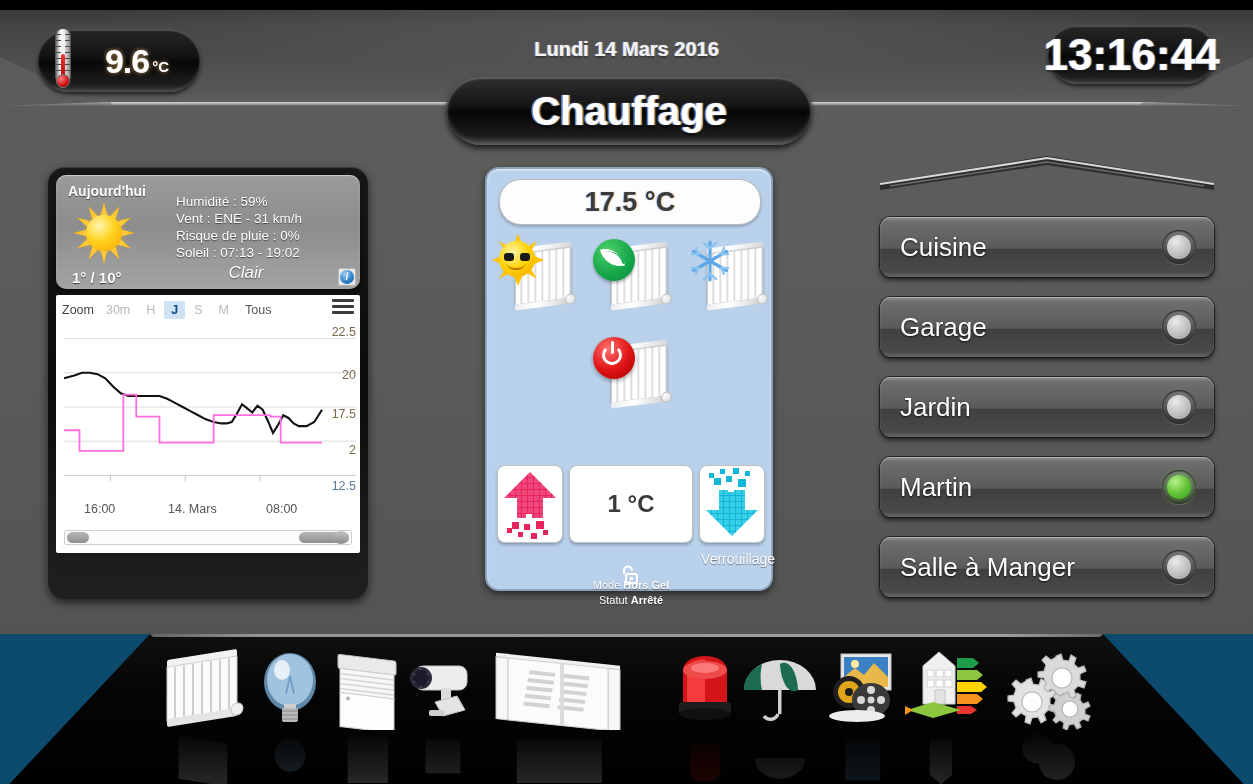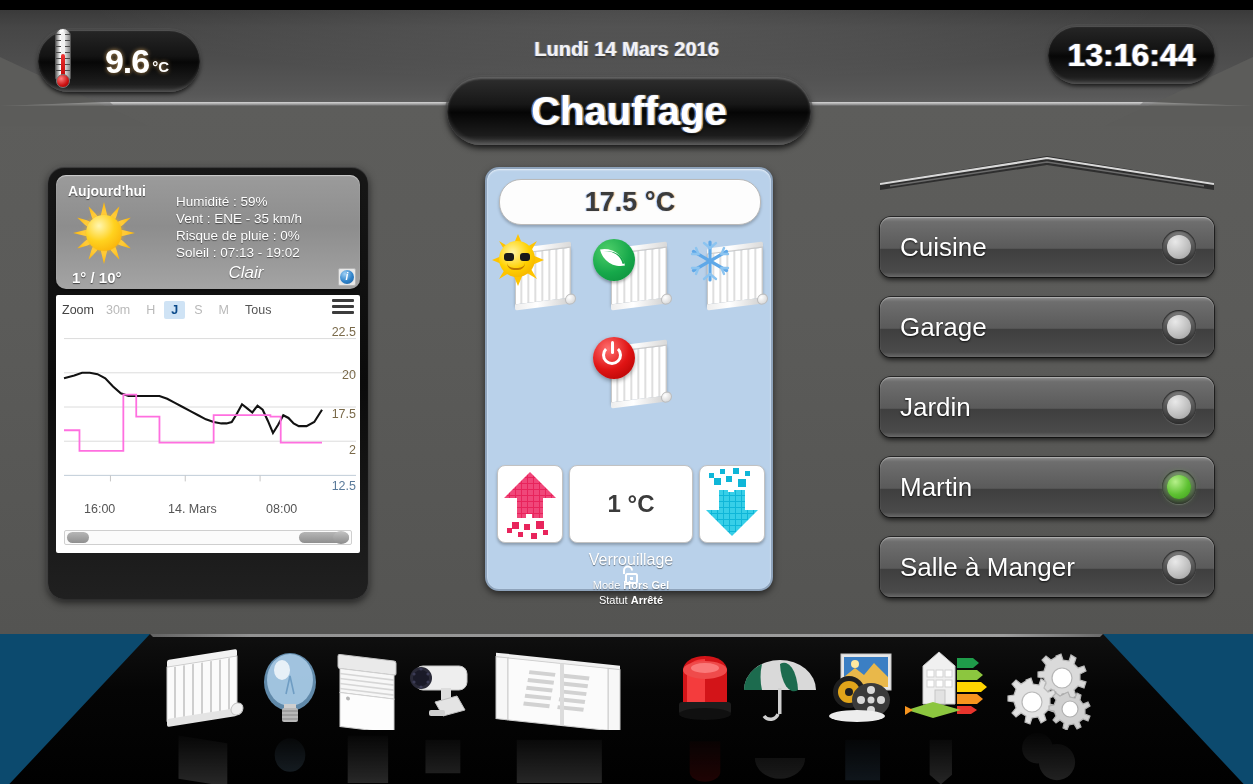--- a/index.html
+++ b/index.html
@@ -100,21 +100,21 @@
     margin-left: 36px; letter-spacing:-1px;
   }
   .temp-unit {
     font-size: 15px; font-weight: bold; color:#fff; margin-left:3px; margin-top:10px;
     text-shadow: 0 0 4px rgba(255,200,120,0.7);
   }
 
   
   #clock-pill { right:38px; top:16px; width:167px; height:58px; }
   .clock-val {
-    font-size: 32px; font-weight: bold; color:#fff;
+    font-size: 44px; font-weight: bold; color:#fff;
     text-shadow: -1px 0 1px rgba(120,170,255,0.9), 1px 0 1px rgba(255,190,110,0.8), 0 1px 2px rgba(0,0,0,0.9);
     letter-spacing: 0px;
   }
 
   
   .date-text {
     position:absolute; left:0; top:28px; width:1253px; text-align:center;
     font-size:20px; font-weight:bold; color:#f2f2f2;
     text-shadow: -1px 0 1px rgba(110,160,250,0.85), 1px 0 1px rgba(255,200,120,0.8), 0 1px 2px rgba(0,0,0,0.85);
   }
@@ -322,22 +322,22 @@
     width:66px; height:78px; background:#fff; border:1px solid #c2c2c2; border-radius:8px;
     box-shadow: 0 2px 3px rgba(0,0,0,0.25); position:relative; overflow:hidden;
   }
   #temp-mid {
     flex:1; background:#fff; border:1px solid #c2c2c2; border-radius:8px;
     box-shadow: 0 2px 3px rgba(0,0,0,0.25);
     display:flex; align-items:center; justify-content:center;
     font-size:24px; font-weight:bold; color:#3b3b3b;
   }
   .lock-label {
-    position:absolute; left:0; top:382px; width:288px; text-align:center;
-    font-size:16px; color:#fff; text-shadow:0 1px 1px rgba(0,0,0,0.45);
+    position:absolute; left:0; top:382px; width:288px; text-align:right;
+    font-size:14px; color:#fff; text-shadow:0 1px 1px rgba(0,0,0,0.45);
   }
   #lock-icon { position:absolute; left:50%; top:394px; margin-left:-12px; width:24px; height:24px; }
 
   
   #roof { position:absolute; left:880px; top:146px; width:334px; height:34px; }
   .roombtn {
     position:absolute; left:880px; width:334px; height:60px; border-radius:11px;
     background: linear-gradient(180deg,#8d8d8d 0%,#6e6e6e 8%, #5a5a5a 52%, #3f3f3f 54%, #4a4a4a 92%, #6a6a6a 100%);
     box-shadow: 0 3px 5px rgba(0,0,0,0.65), inset 0 1px 1px rgba(255,255,255,0.35),
                 0 0 0 1px rgba(30,30,30,0.8);
@@ -451,21 +451,21 @@
         <div class="sun-ray" style="transform:rotate(90deg)"></div>
         <div class="sun-ray" style="transform:rotate(120deg)"></div>
         <div class="sun-ray" style="transform:rotate(150deg)"></div>
         <div class="sun-core"></div>
       </div>
 
       <div class="w-minmax">1° / 10°</div>
 
       <div class="w-lines">
         <div>Humidité : 59%</div>
-        <div>Vent : ENE - 35 km/h</div>
+        <div>Vent : ENE - 31 km/h</div>
         <div>Risque de pluie : 0%</div>
         <div>Soleil : 07:13 - 19:02</div>
       </div>
 
       <div class="w-cond">Clair</div>
 
       <div id="w-info">
         <div class="info-dot">i</div>
       </div>
     </div>

